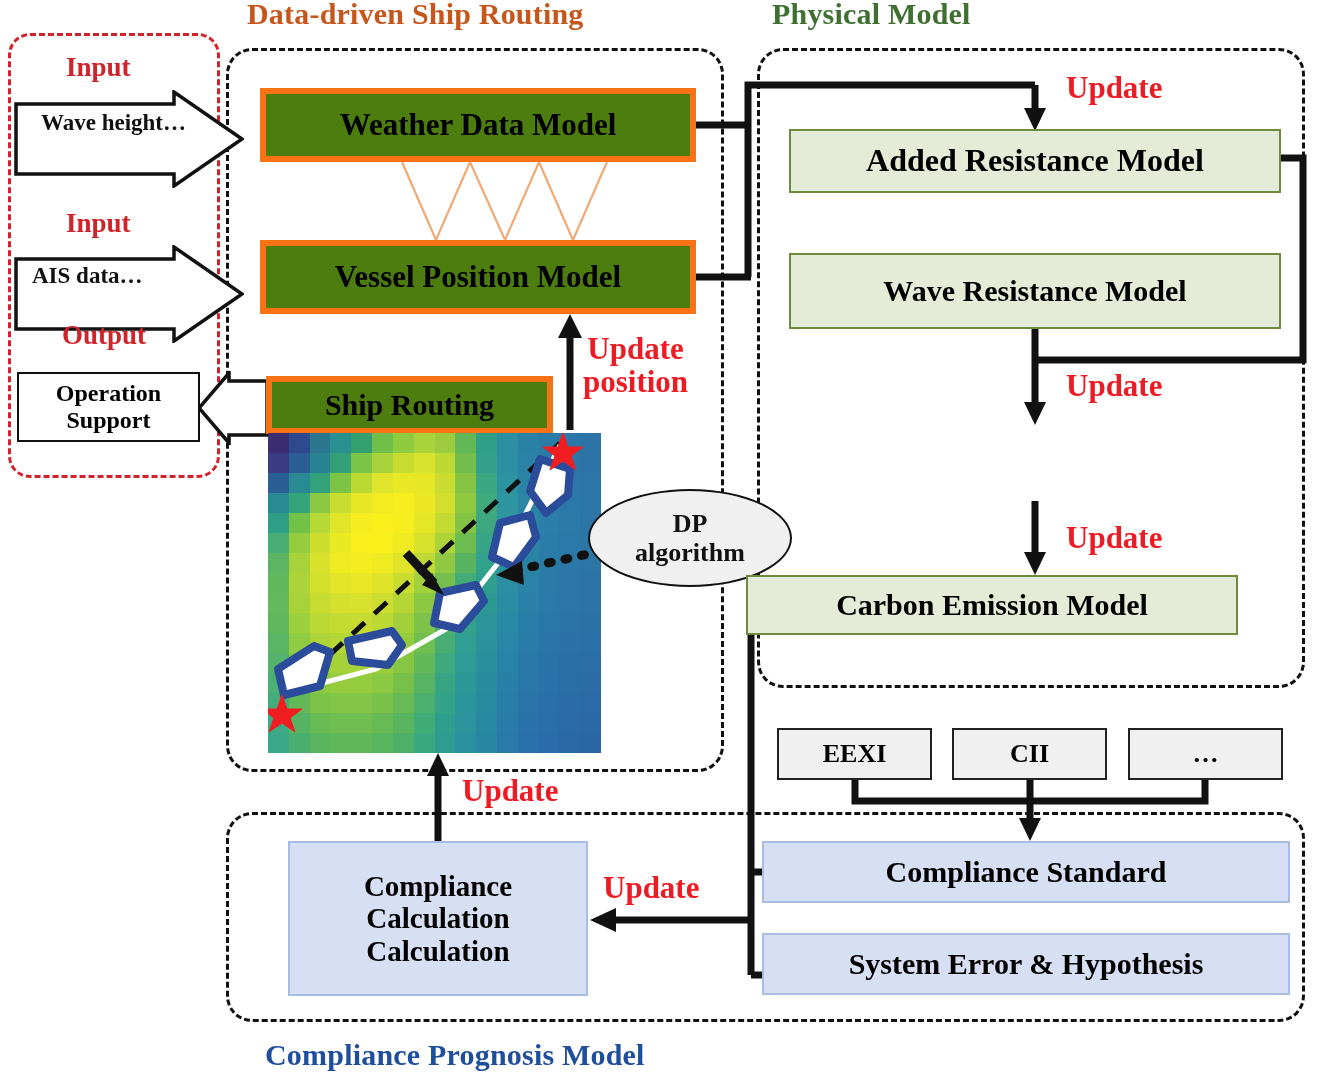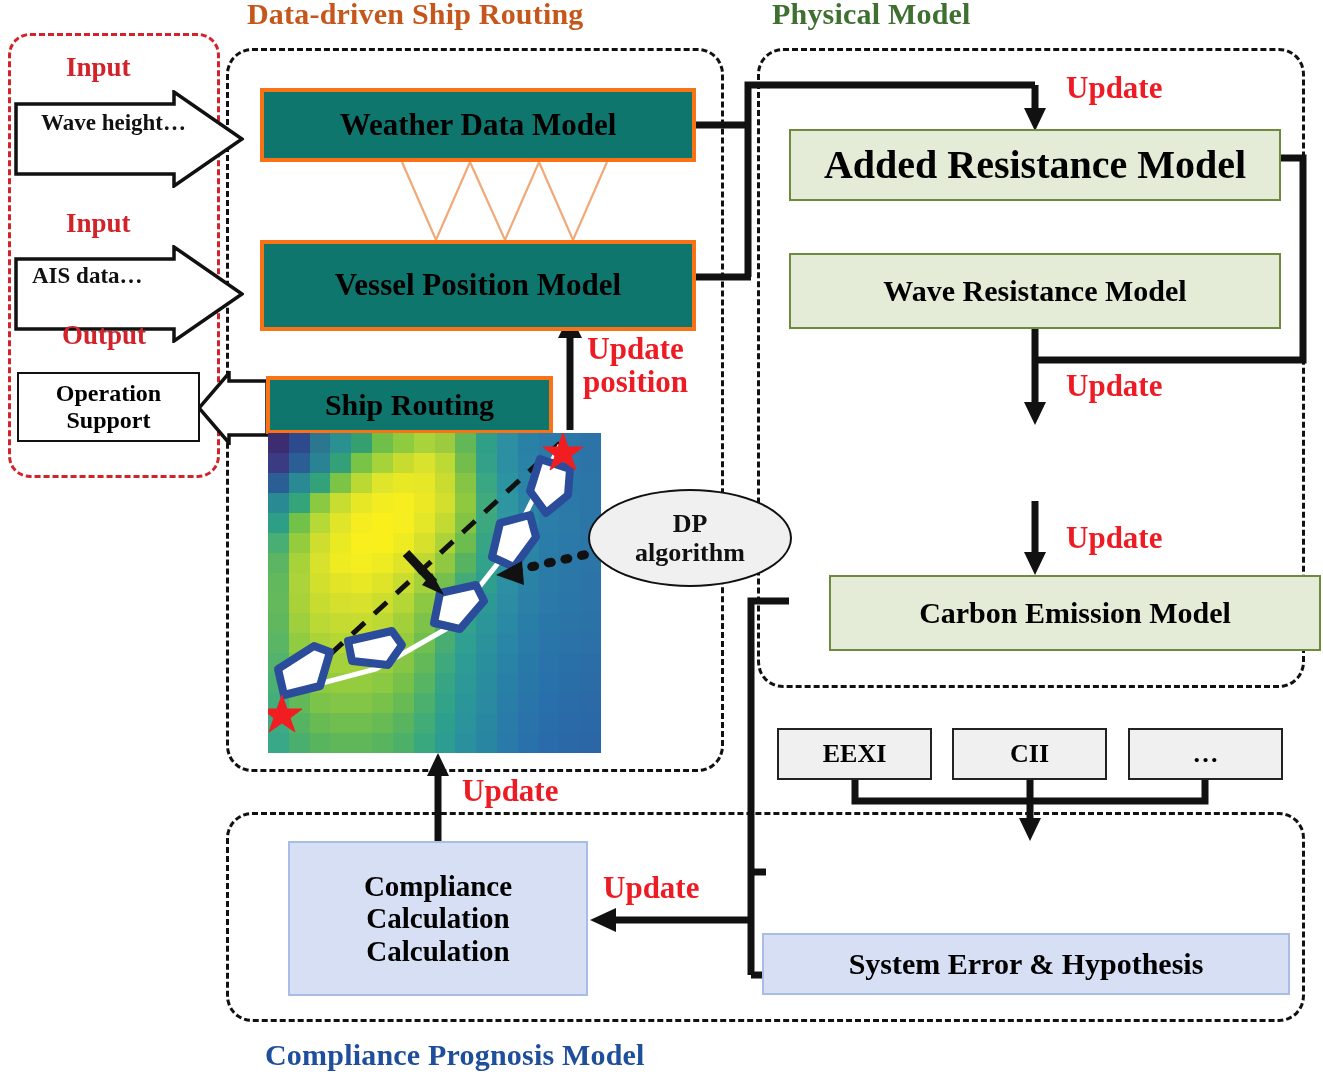--- a/index.html
+++ b/index.html
@@ -18,34 +18,34 @@
   
   .dashframe{position:absolute;border:3px dashed #111;border-radius:26px;box-sizing:border-box;}
   #frame-ddsr{left:226px;top:48px;width:498px;height:724px;}
   #frame-pm{left:757px;top:48px;width:548px;height:640px;}
   #frame-cpm{left:226px;top:812px;width:1079px;height:210px;}
   #frame-io{left:8px;top:33px;width:212px;height:445px;border-color:#D2222A;border-radius:22px;}
 
   
   .box{position:absolute;box-sizing:border-box;display:flex;align-items:center;
        justify-content:center;text-align:center;font-weight:bold;color:#000;line-height:1.12;}
-  .peach{background:#0f766e;border:4px solid #f97316;}
+  .peach{background:#4d7c0f;border:6px solid #f97316;}
   .green{background:#E4EBD6;border:2px solid #6E8B3D;}
   .blue{background:#D7DFF4;border:2px solid #A9BDE4;}
   .grey{background:#F0F0F0;border:2px solid #222;}
   .plain{background:#ffffff;border:2.5px solid #111;}
 
   
   #box-weather{left:260px;top:88px;width:436px;height:74px;font-size:31px;}
-  #box-vessel{left:260px;top:240px;width:436px;height:91px;font-size:31px;}
+  #box-vessel{left:260px;top:240px;width:436px;height:74px;font-size:31px;}
   #box-shiprouting{left:266px;top:376px;width:287px;height:58px;font-size:30px;}
-  #box-added{left:789px;top:129px;width:492px;height:72px;font-size:40px;}
+  #box-added{left:789px;top:129px;width:492px;height:64px;font-size:32px;}
   #box-still{left:789px;top:253px;width:492px;height:76px;font-size:30px;}
   #box-power{left:789px;top:425px;width:492px;height:76px;font-size:30px;}
-  #box-carbon{left:829px;top:575px;width:492px;height:76px;font-size:30px;}
+  #box-carbon{left:746px;top:575px;width:492px;height:60px;font-size:30px;}
   #box-eexi{left:777px;top:728px;width:155px;height:52px;font-size:26px;}
   #box-cii{left:952px;top:728px;width:155px;height:52px;font-size:26px;}
   #box-dots{left:1128px;top:728px;width:155px;height:52px;font-size:26px;}
   #box-compstd{left:762px;top:841px;width:528px;height:62px;font-size:30px;}
   #box-syserr{left:762px;top:933px;width:528px;height:62px;font-size:30px;}
   #box-compprob{left:288px;top:841px;width:300px;height:155px;font-size:29px;flex-direction:column;}
   #box-opsupport{left:17px;top:372px;width:183px;height:70px;font-size:24px;flex-direction:column;}
 
   
   .fatarrow{position:absolute;}
@@ -471,20 +471,21 @@
   </div>
 
   <div class="box green" id="box-added">Added Resistance Model</div>
   <div class="box green" id="box-still">Wave Resistance Model</div>
   <div class="box green" id="box-carbon">Carbon Emission Model</div>
 
   <div class="box grey" id="box-eexi">EEXI</div>
   <div class="box grey" id="box-cii">CII</div>
   <div class="box grey" id="box-dots">…</div>
 
+  <div class="box blue" id="box-compstd">Compliance Standard</div>
   <div class="box blue" id="box-syserr">System Error &amp; Hypothesis</div>
   <div class="box blue" id="box-compprob">
     <span>Compliance</span>
     <span>Calculation</span>
     <span>Calculation</span>
   </div>
 
   <div class="upd" id="upd-pos">
     <div>Update</div>
     <div>position</div>

